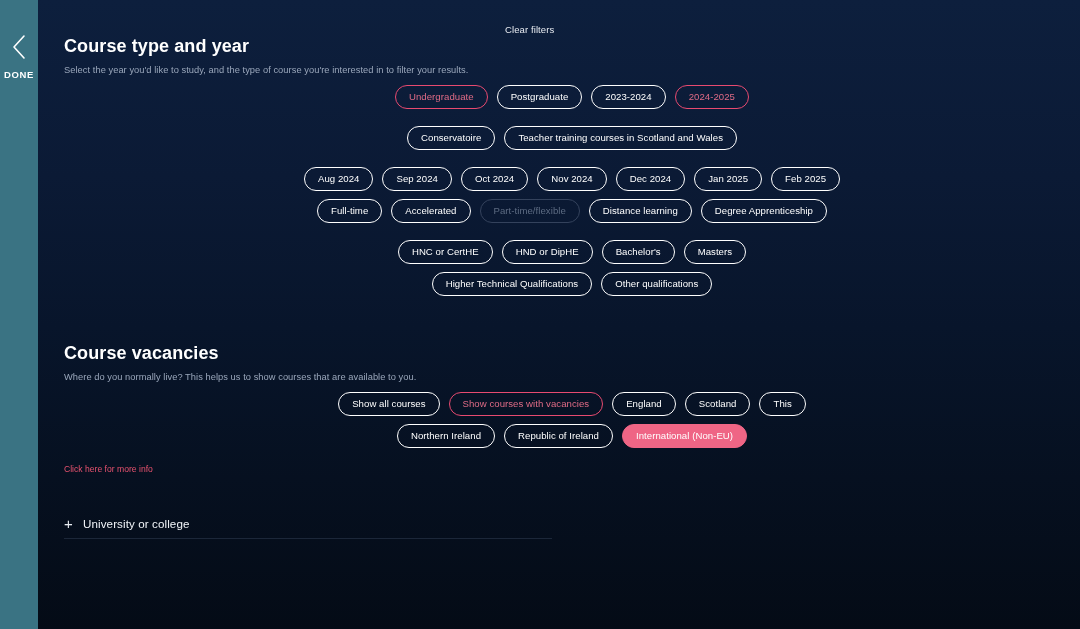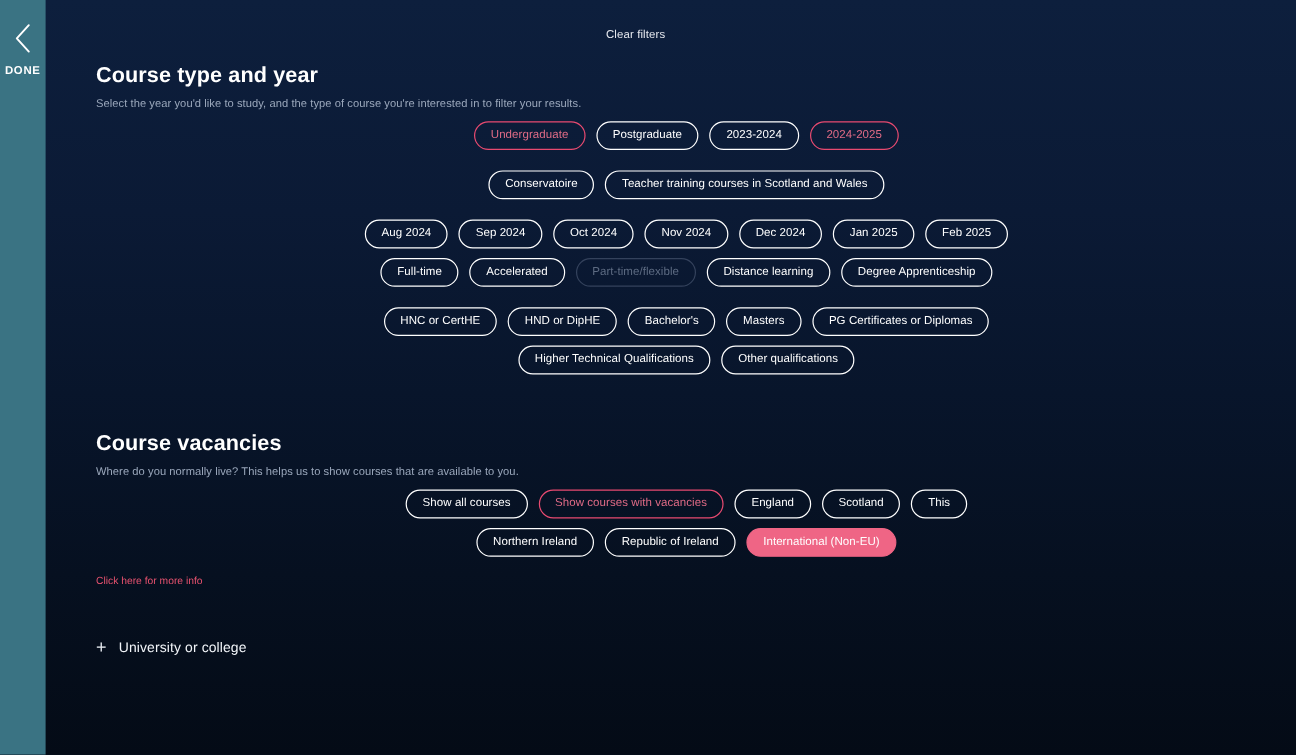--- a/index.html
+++ b/index.html
@@ -33,42 +33,42 @@
 
   
   .rail {
     width: 38px;
     flex: 0 0 38px;
     height: 629px;
     background: #3a7383;
     display: flex;
     flex-direction: column;
     align-items: center;
-    padding-top: 17px;
+    padding-top: 32px;
     cursor: pointer;
   }
   .rail-chevron {
     width: 22px;
     height: 30px;
     display: block;
   }
   .rail-label {
     margin-top: 7px;
     font-size: 9.5px;
     font-weight: 700;
     letter-spacing: 0.6px;
     color: #ffffff;
   }
 
   
   .panel {
     position: relative;
     flex: 1 1 auto;
     height: 548px;
-    padding: 16px;
+    padding: 0;
     overflow: hidden;
   }
 
   .clear-filters {
     position: absolute;
     top: 24px;
     left: 467px;
     font-size: 9.5px;
     color: #e7eaf0;
     text-decoration: none;
@@ -231,21 +231,20 @@
         <button class="chip disabled">Part-time/flexible</button>
         <button class="chip">Distance learning</button>
         <button class="chip">Degree Apprenticeship</button>
       </div>
 
       <div class="chip-row gap-small">
         <button class="chip">HNC or CertHE</button>
         <button class="chip">HND or DipHE</button>
         <button class="chip">Bachelor's</button>
         <button class="chip">Masters</button>
-        <button class="chip">PG Certificates or Diplomas</button>
       </div>
 
       <div class="chip-row">
         <button class="chip">Higher Technical Qualifications</button>
         <button class="chip">Other qualifications</button>
       </div>
 
       
       <div style="height:21px"></div>
       <h2 class="section-title sec2-title">Course vacancies</h2>

